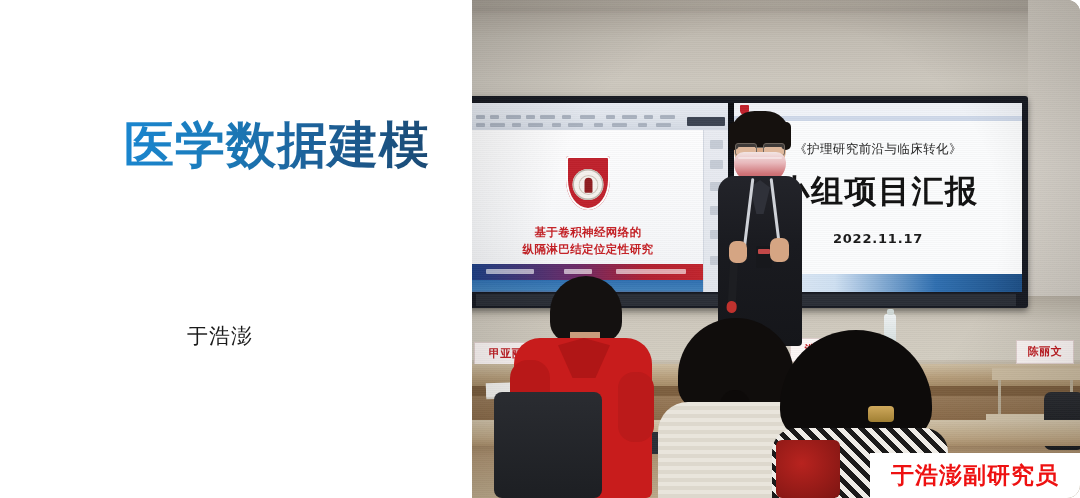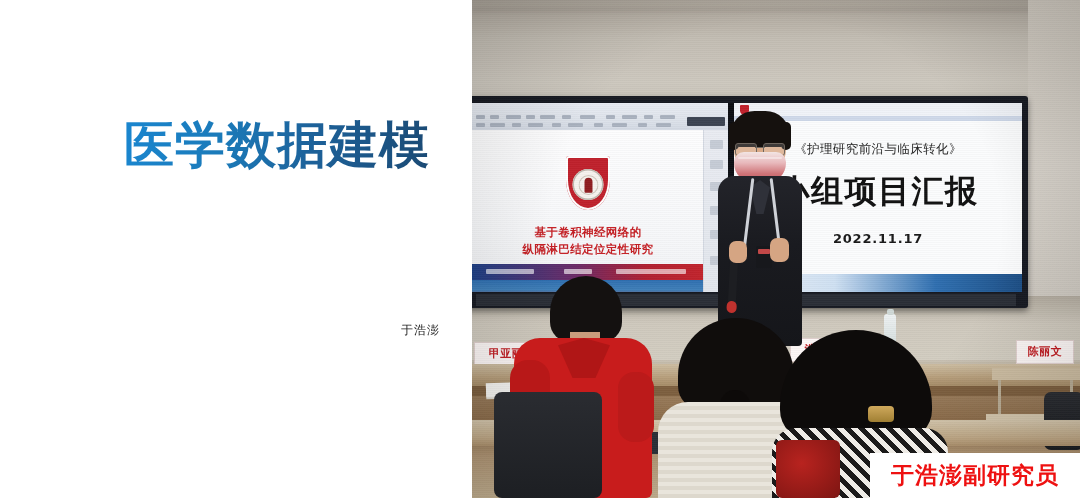--- a/index.html
+++ b/index.html
@@ -2,38 +2,38 @@
 <html><head>
 <meta charset="utf-8">
 <style>
   html,body{margin:0;padding:0;}
   body{
     width:1080px;height:498px;
     background:#ffffff;
     font-family:"Liberation Sans","DejaVu Sans",sans-serif;
     overflow:hidden;
   }
-  .slide{position:relative;width:1080px;height:498px;background:#fff;overflow:hidden;}
+  .slide{position:relative;width:1080px;height:498px;background:#fff;overflow:hidden;border-radius:13px;}
 
   
   .left-panel{position:absolute;left:0;top:0;width:472px;height:498px;background:#fff;}
 
   .slide-title{
     position:absolute;left:124px;top:118px;
     font-size:50px;font-weight:bold;letter-spacing:1px;
     font-family:"DejaVu Sans","Liberation Sans",sans-serif;
     background:linear-gradient(95deg,#1a86cf 0%,#1b7ab9 32%,#1d6199 62%,#1b4a74 100%);
     -webkit-background-clip:text;background-clip:text;
     color:transparent;-webkit-text-fill-color:transparent;
     white-space:nowrap;
     line-height:1.1;
   }
   .author{
-    position:absolute;left:0;top:322px;width:440px;text-align:right;
-    font-size:12px;color:#1b1b1b;letter-spacing:1px;
+    position:absolute;left:0;top:322px;width:440px;text-align:center;
+    font-size:21px;color:#1b1b1b;letter-spacing:1px;
     font-family:"DejaVu Sans","Liberation Sans",sans-serif;
   }
   .datetext{
     position:absolute;left:0;top:384px;width:440px;text-align:center;
     font-size:19px;color:#1b1b1b;letter-spacing:.5px;
     font-family:"DejaVu Sans","Liberation Sans",sans-serif;
   }
 
   
   .photo{

